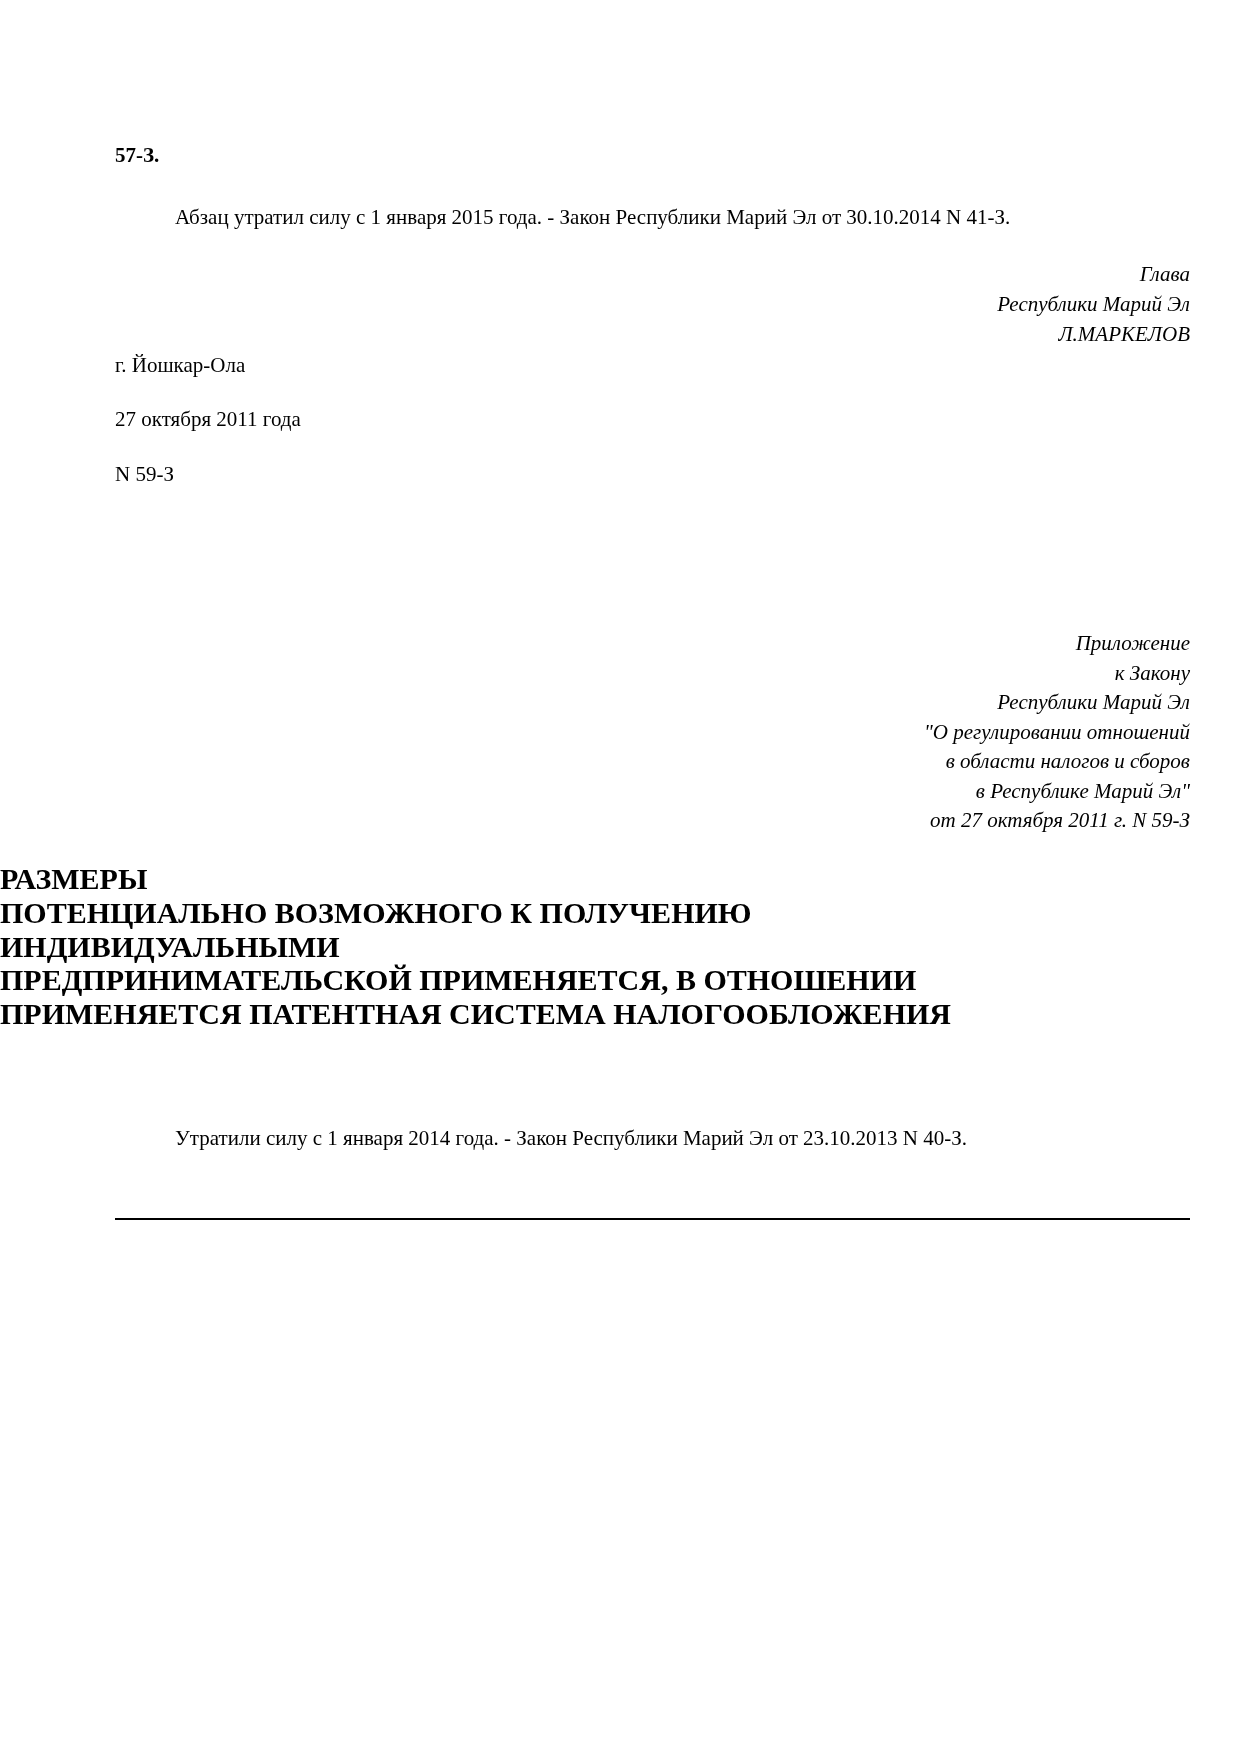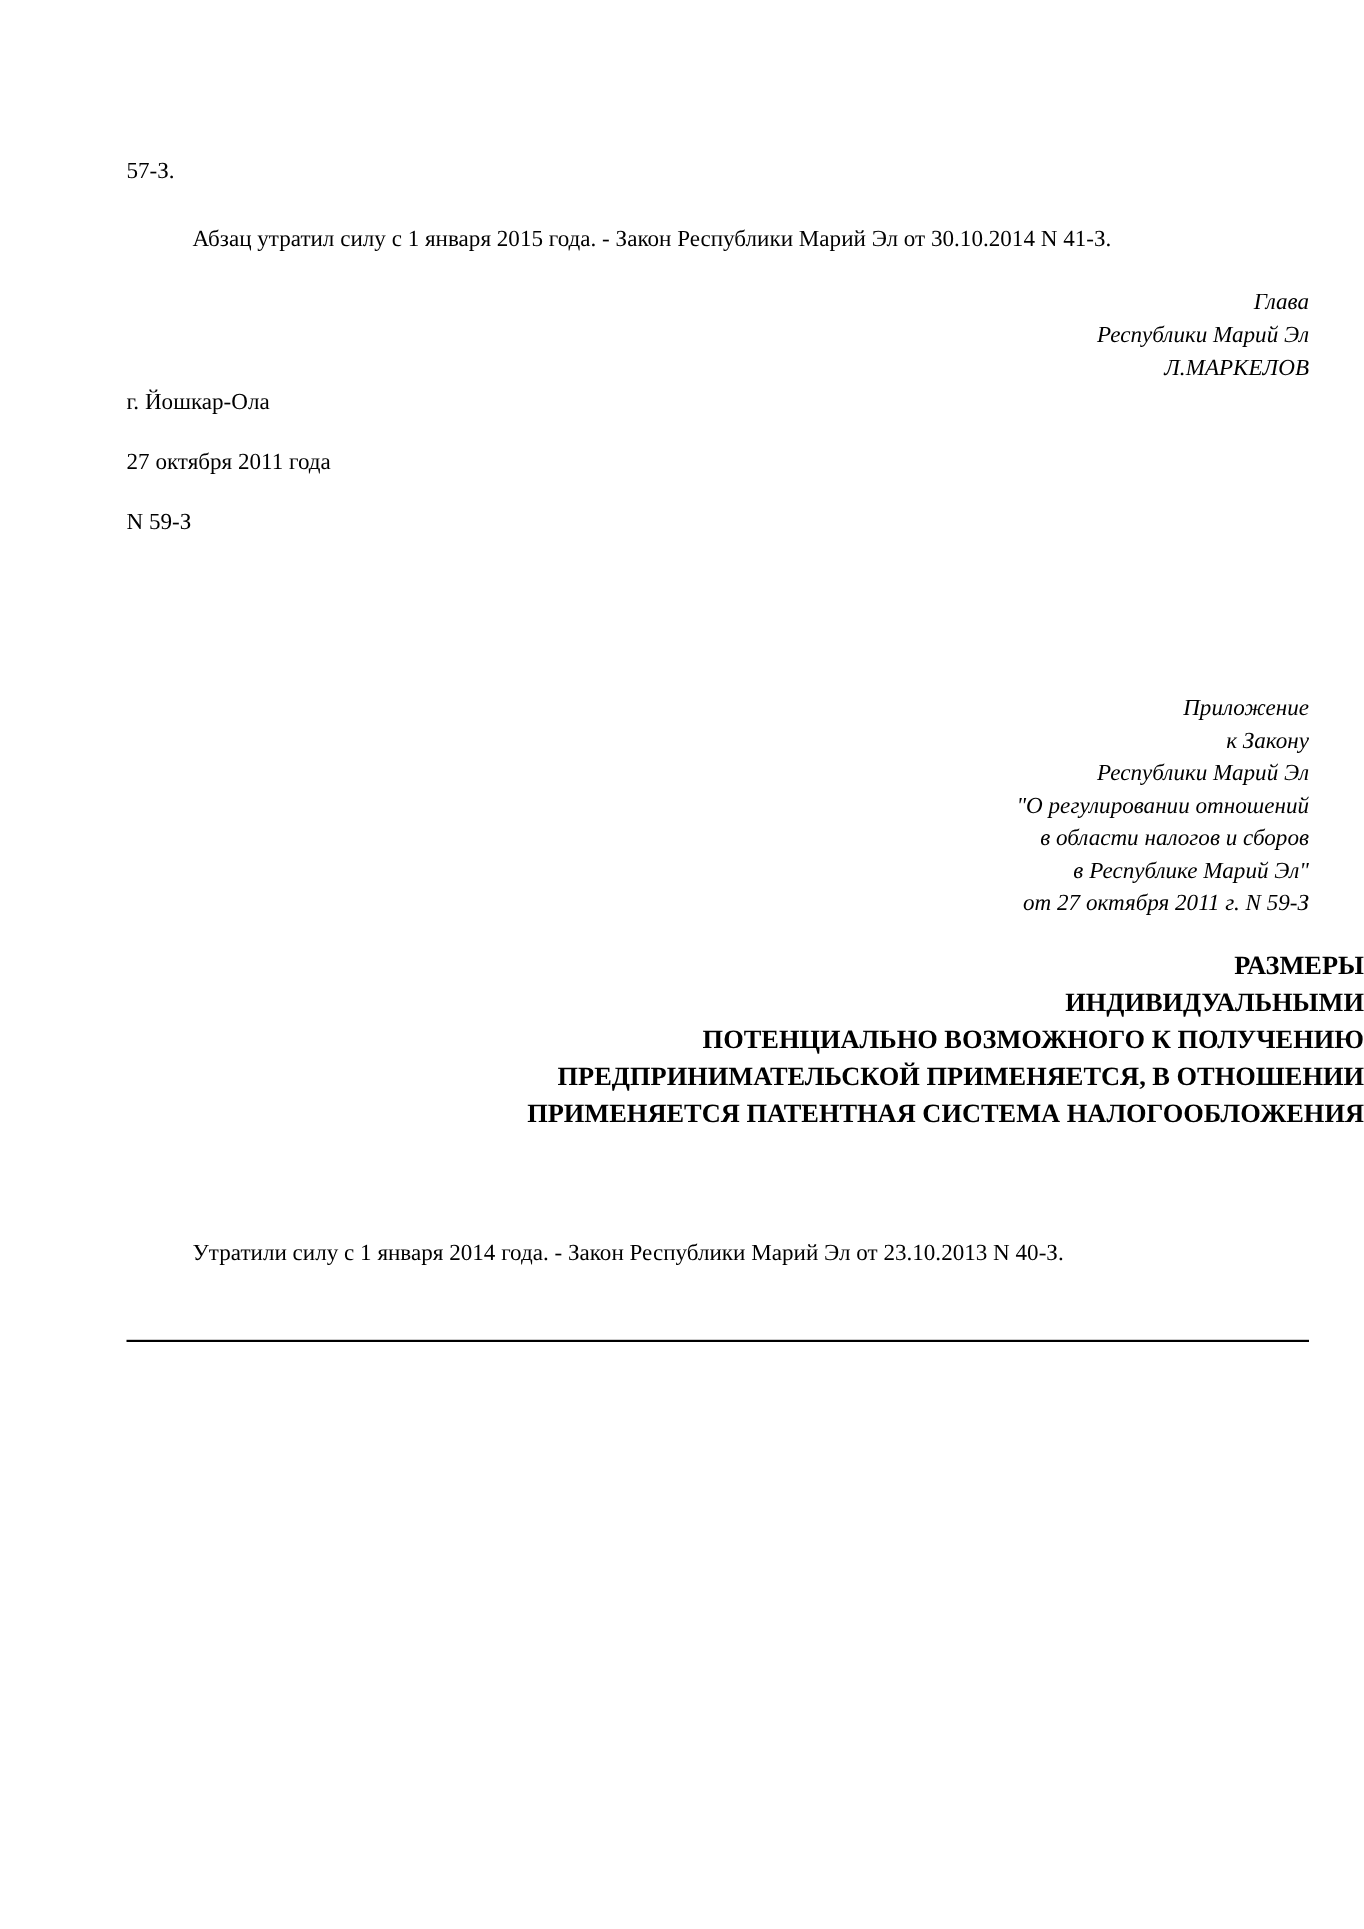--- a/index.html
+++ b/index.html
@@ -1,32 +1,32 @@
 <!DOCTYPE html>
 <html><head>
 <meta charset="utf-8">
 <style>
   html, body { margin:0; padding:0; background:#ffffff; }
   body { width:1240px; height:1754px; position:relative; overflow:hidden;
          font-family:"Liberation Serif","DejaVu Serif",serif; color:#000; }
   .line { position:absolute; font-size:21px; line-height:26px; white-space:nowrap; }
   .block-right { position:absolute; right:50px; text-align:right; font-size:21px; line-height:30.5px;font-style:italic; }
   .block-right div { white-space:nowrap; }
-  .title { position:absolute; left:0; width:1240px; text-align:right;
-           font-weight:bold; font-size:24px; line-height:33.8px; top:862px; }
+  .title { position:absolute; left:0; width:1240px; text-align:left;
+           font-weight:bold; font-size:30px; line-height:33.8px; top:862px; }
   .title div { white-space:nowrap; }
   .rule { position:absolute; left:115px; width:1075px; top:1218px; height:0;
           border-top:2px solid #000; }
 </style>
 </head>
 <body>
 
 <div>
 
-  <div class="line" style="left:115px; top:142px;">57-З.</div>
+  <div class="line" style="left:115px; top:142px;font-weight:bold;">57-З.</div>
 
   <div class="line" style="left:175px; top:204px;">Абзац утратил силу с 1 января 2015 года. - Закон Республики Марий Эл от 30.10.2014 N 41-З.</div>
 
   <div class="block-right" style="top:259px; line-height:30px;">
     <div>Глава</div>
     <div>Республики Марий Эл</div>
     <div>Л.МАРКЕЛОВ</div>
   </div>
 
   <div class="line" style="left:115px; top:352px;">г. Йошкар-Ола</div>
@@ -38,22 +38,22 @@
     <div>к Закону</div>
     <div>Республики Марий Эл</div>
     <div>"О регулировании отношений</div>
     <div>в области налогов и сборов</div>
     <div>в Республике Марий Эл"</div>
     <div>от 27 октября 2011 г. N 59-З</div>
   </div>
 
   <div class="title">
     <div>РАЗМЕРЫ</div>
+    <div>ПОТЕНЦИАЛЬНО ВОЗМОЖНОГО К ПОЛУЧЕНИЮ</div>
     <div>ИНДИВИДУАЛЬНЫМИ</div>
-    <div>ПОТЕНЦИАЛЬНО ВОЗМОЖНОГО К ПОЛУЧЕНИЮ</div>
     <div>ПРЕДПРИНИМАТЕЛЬСКОЙ ПРИМЕНЯЕТСЯ, В ОТНОШЕНИИ</div>
     <div>ПРИМЕНЯЕТСЯ ПАТЕНТНАЯ СИСТЕМА НАЛОГООБЛОЖЕНИЯ</div>
   </div>
 
   <div class="line" style="left:175px; top:1125px;">Утратили силу с 1 января 2014 года. - Закон Республики Марий Эл от 23.10.2013 N 40-З.</div>
 
   <div class="rule"></div>
 </div>
 
 </body></html>

